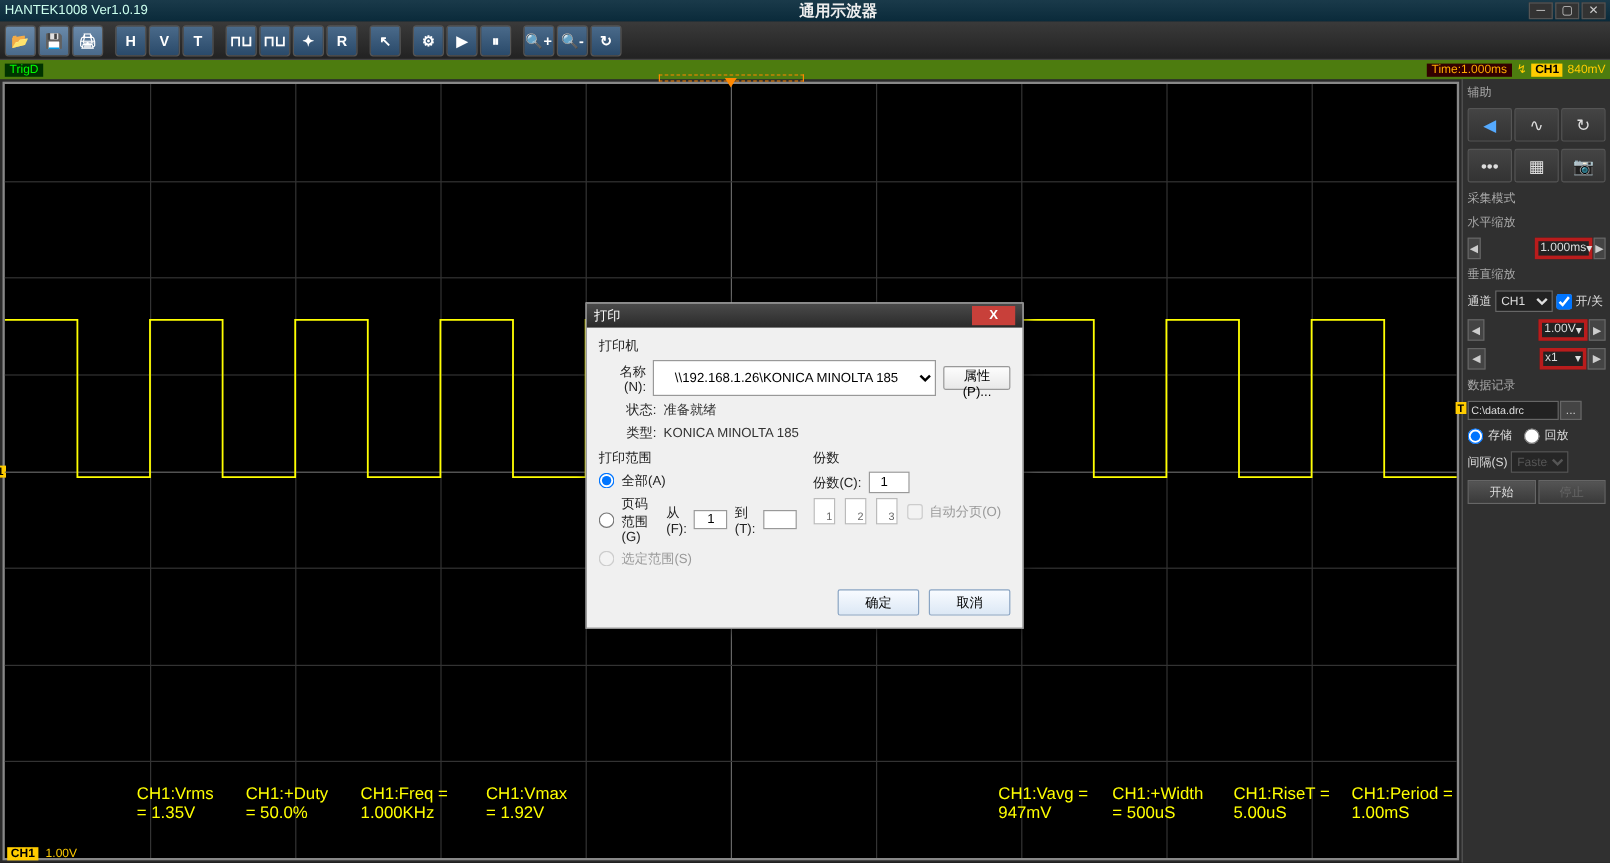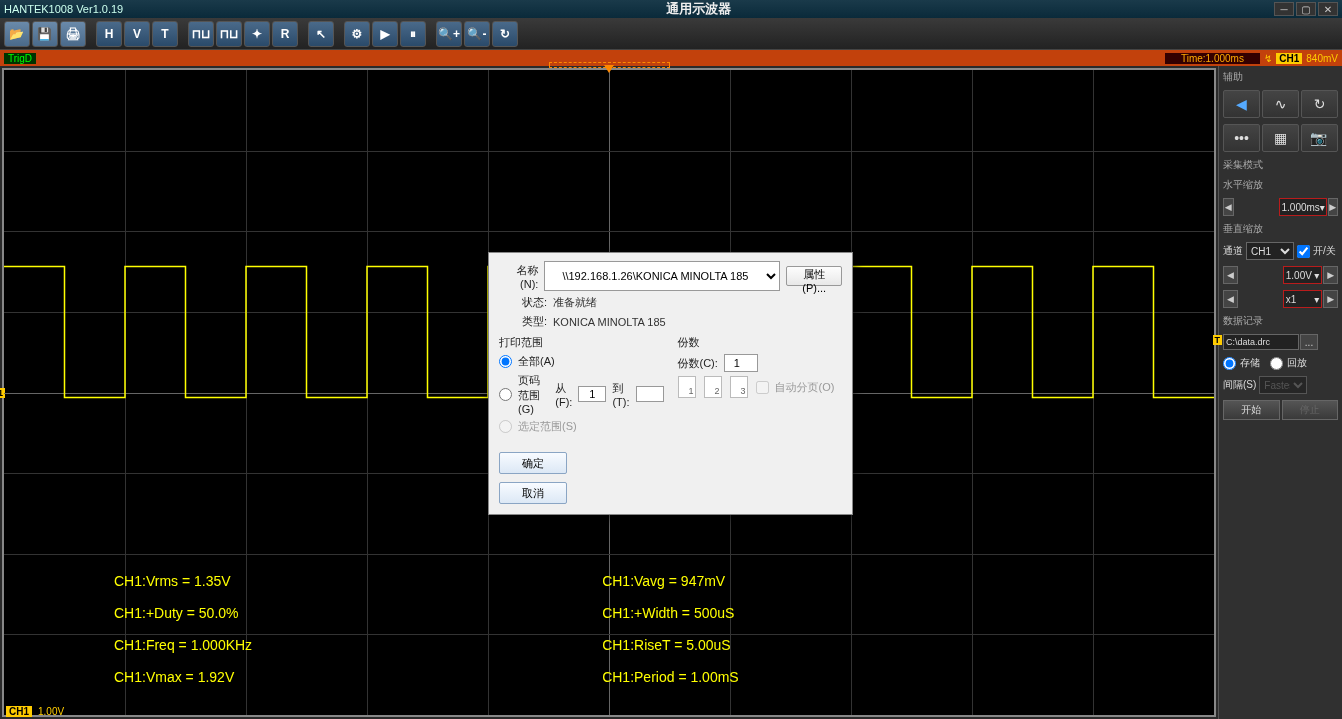--- a/index.html
+++ b/index.html
@@ -4,54 +4,54 @@
 <style>
 * { box-sizing: border-box; margin: 0; padding: 0; font-family: "Microsoft YaHei", Arial, sans-serif; }
 body { background: #2a2a2a; width: 1342px; height: 719px; overflow: hidden; position: relative; color: #ddd; font-size: 11px; }
 .titlebar { height: 18px; background: linear-gradient(#1a3a4a,#0a2a3a); display: flex; align-items: center; padding: 0 4px; font-size: 11px; color: #cfe; }
 .titlebar-title { margin-left: auto; margin-right: auto; font-weight: bold; font-size: 13px; color: #eee; }
 .win-controls { display: flex; gap: 2px; }
 .win-btn { width: 20px; height: 14px; background: #333; border: 1px solid #555; color: #ccc; display: flex; align-items: center; justify-content: center; font-size: 10px; cursor: pointer; }
 .toolbar { height: 32px; background: linear-gradient(#3a3a3a,#222); display: flex; align-items: center; padding: 0 4px; gap: 2px; border-bottom: 1px solid #444; }
 .tb-btn { width: 26px; height: 26px; background: linear-gradient(#4a6a8a,#2a4a6a); border: 1px solid #555; border-radius: 3px; display: flex; align-items: center; justify-content: center; color: #fff; font-weight: bold; font-size: 12px; cursor: pointer; }
 .tb-btn.light { background: linear-gradient(#6a8aaa,#4a6a8a); }
-.statusbar { height: 16px; background: #c2410c; display: flex; align-items: center; font-size: 10px; padding: 0 4px; }
+.statusbar { height: 16px; background: #4d7c0f; display: flex; align-items: center; font-size: 10px; padding: 0 4px; }
 .trig { color: #0f0; background: #030; padding: 0 4px; }
 .sb-right { margin-left: auto; display: flex; gap: 4px; align-items: center; }
-.time-badge { color: #fa0; background: #300; padding: 0 16px; }
+.time-badge { color: #fa0; background: #300; padding: 0 4px; }
 .ch-badge { background: #fc0; color: #000; padding: 0 3px; font-weight: bold; }
 .mv-badge { color: #fc0; }
 .main { display: flex; height: calc(719px - 18px - 32px - 16px); }
 .scope { flex: 1; background: #000; position: relative; border: 2px solid #888; margin: 2px; }
 .grid-v, .grid-h { position: absolute; background: #333; }
 .grid-v { width: 1px; height: 100%; top: 0; }
 .grid-h { height: 1px; width: 100%; left: 0; }
 .grid-v.center, .grid-h.center { background: #666; }
 .waveform { position: absolute; top: 0; left: 0; width: 100%; height: 100%; }
 .measurements { position: absolute; bottom: 30px; display: flex; width: 100%; }
-.meas-col { display: flex; flex-direction: column; gap: 16px; }
+.meas-col { display: flex; flex-direction: row; gap: 16px; }
 .meas-col.left { margin-left: 110px; }
 .meas-col.right { margin-left: 350px; }
 .meas { color: #ff0; font-size: 14px; font-weight: 500; }
 .ch1-badge { background: #fc0; color: #000; padding: 0 3px; font-weight: bold; }
 .trig-marker { position: absolute; top: -5px; left: 50%; width: 0; height: 0; border-left: 5px solid transparent; border-right: 5px solid transparent; border-top: 8px solid #f80; transform: translateX(-50%); z-index: 3; }
 .t-marker { position: absolute; right: -8px; top: 265px; background: #fc0; color: #000; font-size: 9px; padding: 0 2px; font-weight: bold; }
 .l-marker { position: absolute; left: -8px; top: 318px; background: #fc0; color: #000; font-size: 9px; padding: 0 2px; font-weight: bold; }
 .trig-top { position: absolute; top: -8px; left: 45%; right: 45%; height: 6px; border: 1px dashed #f80; }
 .sidebar { width: 124px; background: #303030; border-left: 1px solid #555; padding: 4px; display: flex; flex-direction: column; gap: 6px; font-size: 11px; }
 .side-row { display: flex; gap: 2px; }
 .side-btn { flex: 1; height: 28px; background: linear-gradient(#444,#333); border: 1px solid #555; border-radius: 2px; display: flex; align-items: center; justify-content: center; cursor: pointer; font-size: 14px; }
 .side-title { color: #aaa; font-size: 10px; }
 .radio-row { display: flex; align-items: center; gap: 4px; font-size: 10px; }
 .radio-row input { margin: 0; }
 .big-play { width: 40px; height: 36px; background: #2a2a2a; border: 1px solid #555; display: flex; align-items: center; justify-content: center; cursor: pointer; }
 .big-play-tri { width: 0; height: 0; border-left: 14px solid #0c0; border-top: 9px solid transparent; border-bottom: 9px solid transparent; }
 .spinner-row { display: flex; gap: 1px; align-items: center; }
 .spin-btn { width: 18px; height: 18px; background: #444; border: 1px solid #666; color: #ccc; display: flex; align-items: center; justify-content: center; font-size: 9px; cursor: pointer; }
-.spin-val { width: 48px; height: 18px; background: #222; border: 1px solid #b91c1c; color: #ddd; font-size: 10px; padding: 0 2px; display: flex; align-items: center; margin-left: 44px; }
+.spin-val { width: 48px; height: 18px; background: #222; border: 3px solid #b91c1c; color: #ddd; font-size: 10px; padding: 0 2px; display: flex; align-items: flex-start; margin-left: 44px; }
 .sel { width: 48px; height: 18px; background: #222; border: 1px solid #666; color: #ddd; font-size: 10px; }
 .path-input { width: 76px; height: 16px; background: #222; border: 1px solid #666; color: #ddd; font-size: 9px; padding: 0 2px; }
 .dots-btn { width: 18px; height: 16px; background: #444; border: 1px solid #666; color: #ccc; font-size: 10px; display: flex; align-items: center; justify-content: center; cursor: pointer; }
 .action-btn { flex: 1; height: 20px; background: linear-gradient(#555,#3a3a3a); border: 1px solid #666; color: #ddd; font-size: 10px; display: flex; align-items: center; justify-content: center; cursor: pointer; }
 .action-btn.disabled { color: #666; cursor: default; }
 
 
 .dialog { position: absolute; left: 488px; top: 252px; width: 365px; background: #f0f0f0; border: 1px solid #888; box-shadow: 2px 2px 10px rgba(0,0,0,.6); font-size: 11px; color: #222; z-index: 100; }
 .dlg-title { height: 20px; background: linear-gradient(#4a4a4a,#2a2a2a); color: #fff; display: flex; align-items: center; padding: 0 6px; font-size: 11px; }
 .dlg-close { margin-left: auto; width: 36px; height: 16px; background: #c8403a; color: #fff; display: flex; align-items: center; justify-content: center; font-size: 11px; font-weight: bold; cursor: pointer; }
@@ -61,21 +61,21 @@
 .dlg-label { width: 48px; text-align: right; }
 .dlg-select { flex: 1; height: 30px; border: 1px solid #999; background: #fff; font-size: 11px; padding: 0 13px; }
 .dlg-btn-s { height: 20px; padding: 0 8px; border: 1px solid #999; background: linear-gradient(#fdfdfd,#e8e8e8); cursor: pointer; font-size: 11px; border-radius: 2px; }
 .dlg-value { color: #333; }
 .dlg-right-top { display: flex; justify-content: flex-end; align-items: center; gap: 4px; margin-top: 2px; }
 .dlg-cols { display: flex; gap: 14px; margin-top: 6px; }
 .dlg-col { flex: 1; }
 .dlg-input-s { width: 28px; height: 16px; border: 1px solid #999; font-size: 11px; text-align: center; }
 .dlg-spin { width: 34px; height: 18px; border: 1px solid #999; font-size: 11px; text-align: right; padding-right: 2px; }
 .collate-icon { width: 18px; height: 22px; border: 1px solid #bbb; background: #fff; display: inline-flex; align-items: flex-end; justify-content: flex-end; font-size: 9px; padding: 1px; color: #666; margin-right: 2px; }
-.dlg-footer { display: flex; justify-content: flex-end; gap: 8px; padding: 6px 10px 10px; flex-direction: column; }
+.dlg-footer { display: flex; justify-content: flex-end; gap: 8px; padding: 6px 10px 10px; }
 .dlg-btn { width: 68px; height: 22px; border: 1px solid #8aa5c4; background: linear-gradient(#f8fbff,#dce8f5); cursor: pointer; font-size: 11px; border-radius: 2px; }
 </style>
 </head>
 <body>
 
 <div class="titlebar">
   <span>HANTEK1008 Ver1.0.19</span>
   <span class="titlebar-title">通用示波器</span>
   <div class="win-controls">
     <div class="win-btn">─</div>
@@ -237,21 +237,26 @@
     </div>
   </div>
 </div>
 
 <div style="position:absolute;left:6px;bottom:2px;display:flex;gap:6px;align-items:center;font-size:10px">
   <span class="ch1-badge">CH1</span>
   <span style="color:#fc0">1.00V</span>
 </div>
 
 <div class="dialog">
+  <div class="dlg-title">
+    <span>打印</span>
+    <div class="dlg-close">X</div>
+  </div>
   <div class="dlg-body">
+    <div class="dlg-group-title">打印机</div>
     <div class="dlg-row">
       <span class="dlg-label">名称(N):</span>
       <select class="dlg-select"><option>\\192.168.1.26\KONICA MINOLTA 185</option></select>
       <button class="dlg-btn-s">属性(P)...</button>
     </div>
     <div class="dlg-row">
         <span class="dlg-label">状态:</span>
         <span class="dlg-value">准备就绪</span>
       </div>
     <div class="dlg-row">

